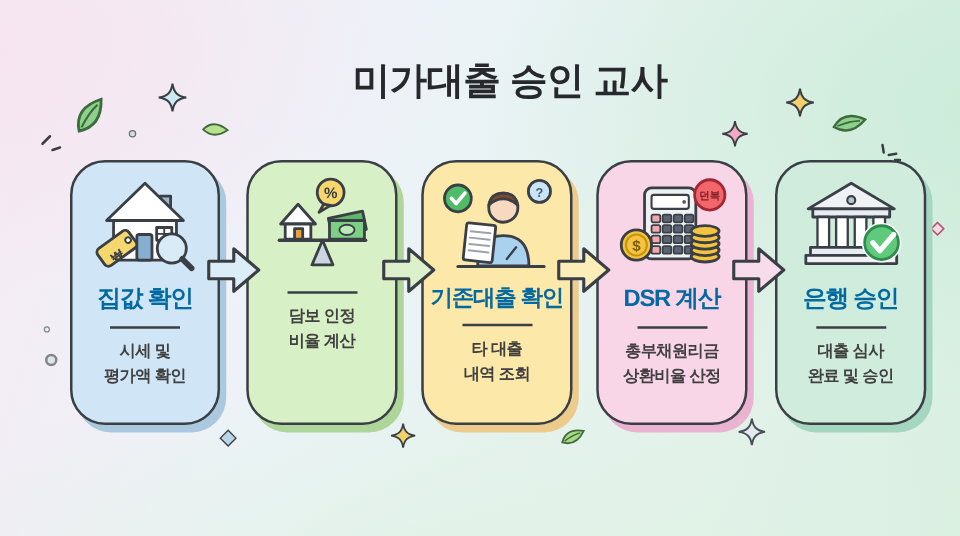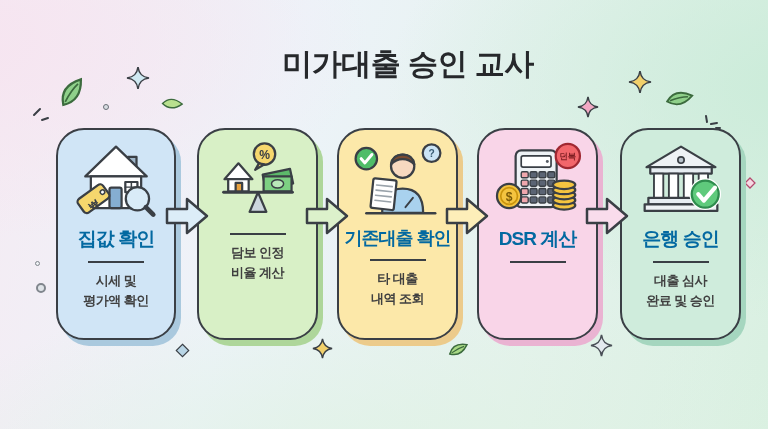--- a/index.html
+++ b/index.html
@@ -206,20 +206,24 @@
           <circle cx="19" cy="59" r="13" fill="#f4c440"></circle>
           <circle cx="19" cy="59" r="9" fill="none" stroke="#c9940d" stroke-width="1.8"></circle>
           <circle cx="82" cy="16" r="13" fill="#f2666b" stroke="#a02832"></circle>
         </g>
         <text x="19" y="64" font-size="13" font-weight="bold" fill="#7a5a07" text-anchor="middle">$</text>
         <text x="82" y="19.5" font-size="9" font-weight="bold" fill="#7d1d22" text-anchor="middle">던복</text>
       </svg>
     </div>
     <div class="card-title">DSR 계산</div>
     <div class="divider"></div>
+    <div class="card-sub">
+      <span>총부채원리금</span><br>
+      <span>상환비율 산정</span>
+    </div>
   </div>
 
   <div class="card c4">
     <div class="icon-wrap">
       <svg width="96" height="82" viewBox="0 0 100 88">
         <g stroke="#3a3f45" stroke-width="2.4" stroke-linejoin="round" stroke-linecap="round">
           <path d="M50 6 L13 28 L87 28 Z" fill="#eef2f5"></path>
           <circle cx="50" cy="20.5" r="3.4" fill="#b9c3cc" stroke-width="1.8"></circle>
           <rect x="17" y="28" width="66" height="7" fill="#e7edf2"></rect>
           <rect x="21" y="35" width="10" height="26" fill="#ffffff" stroke-width="2"></rect>

